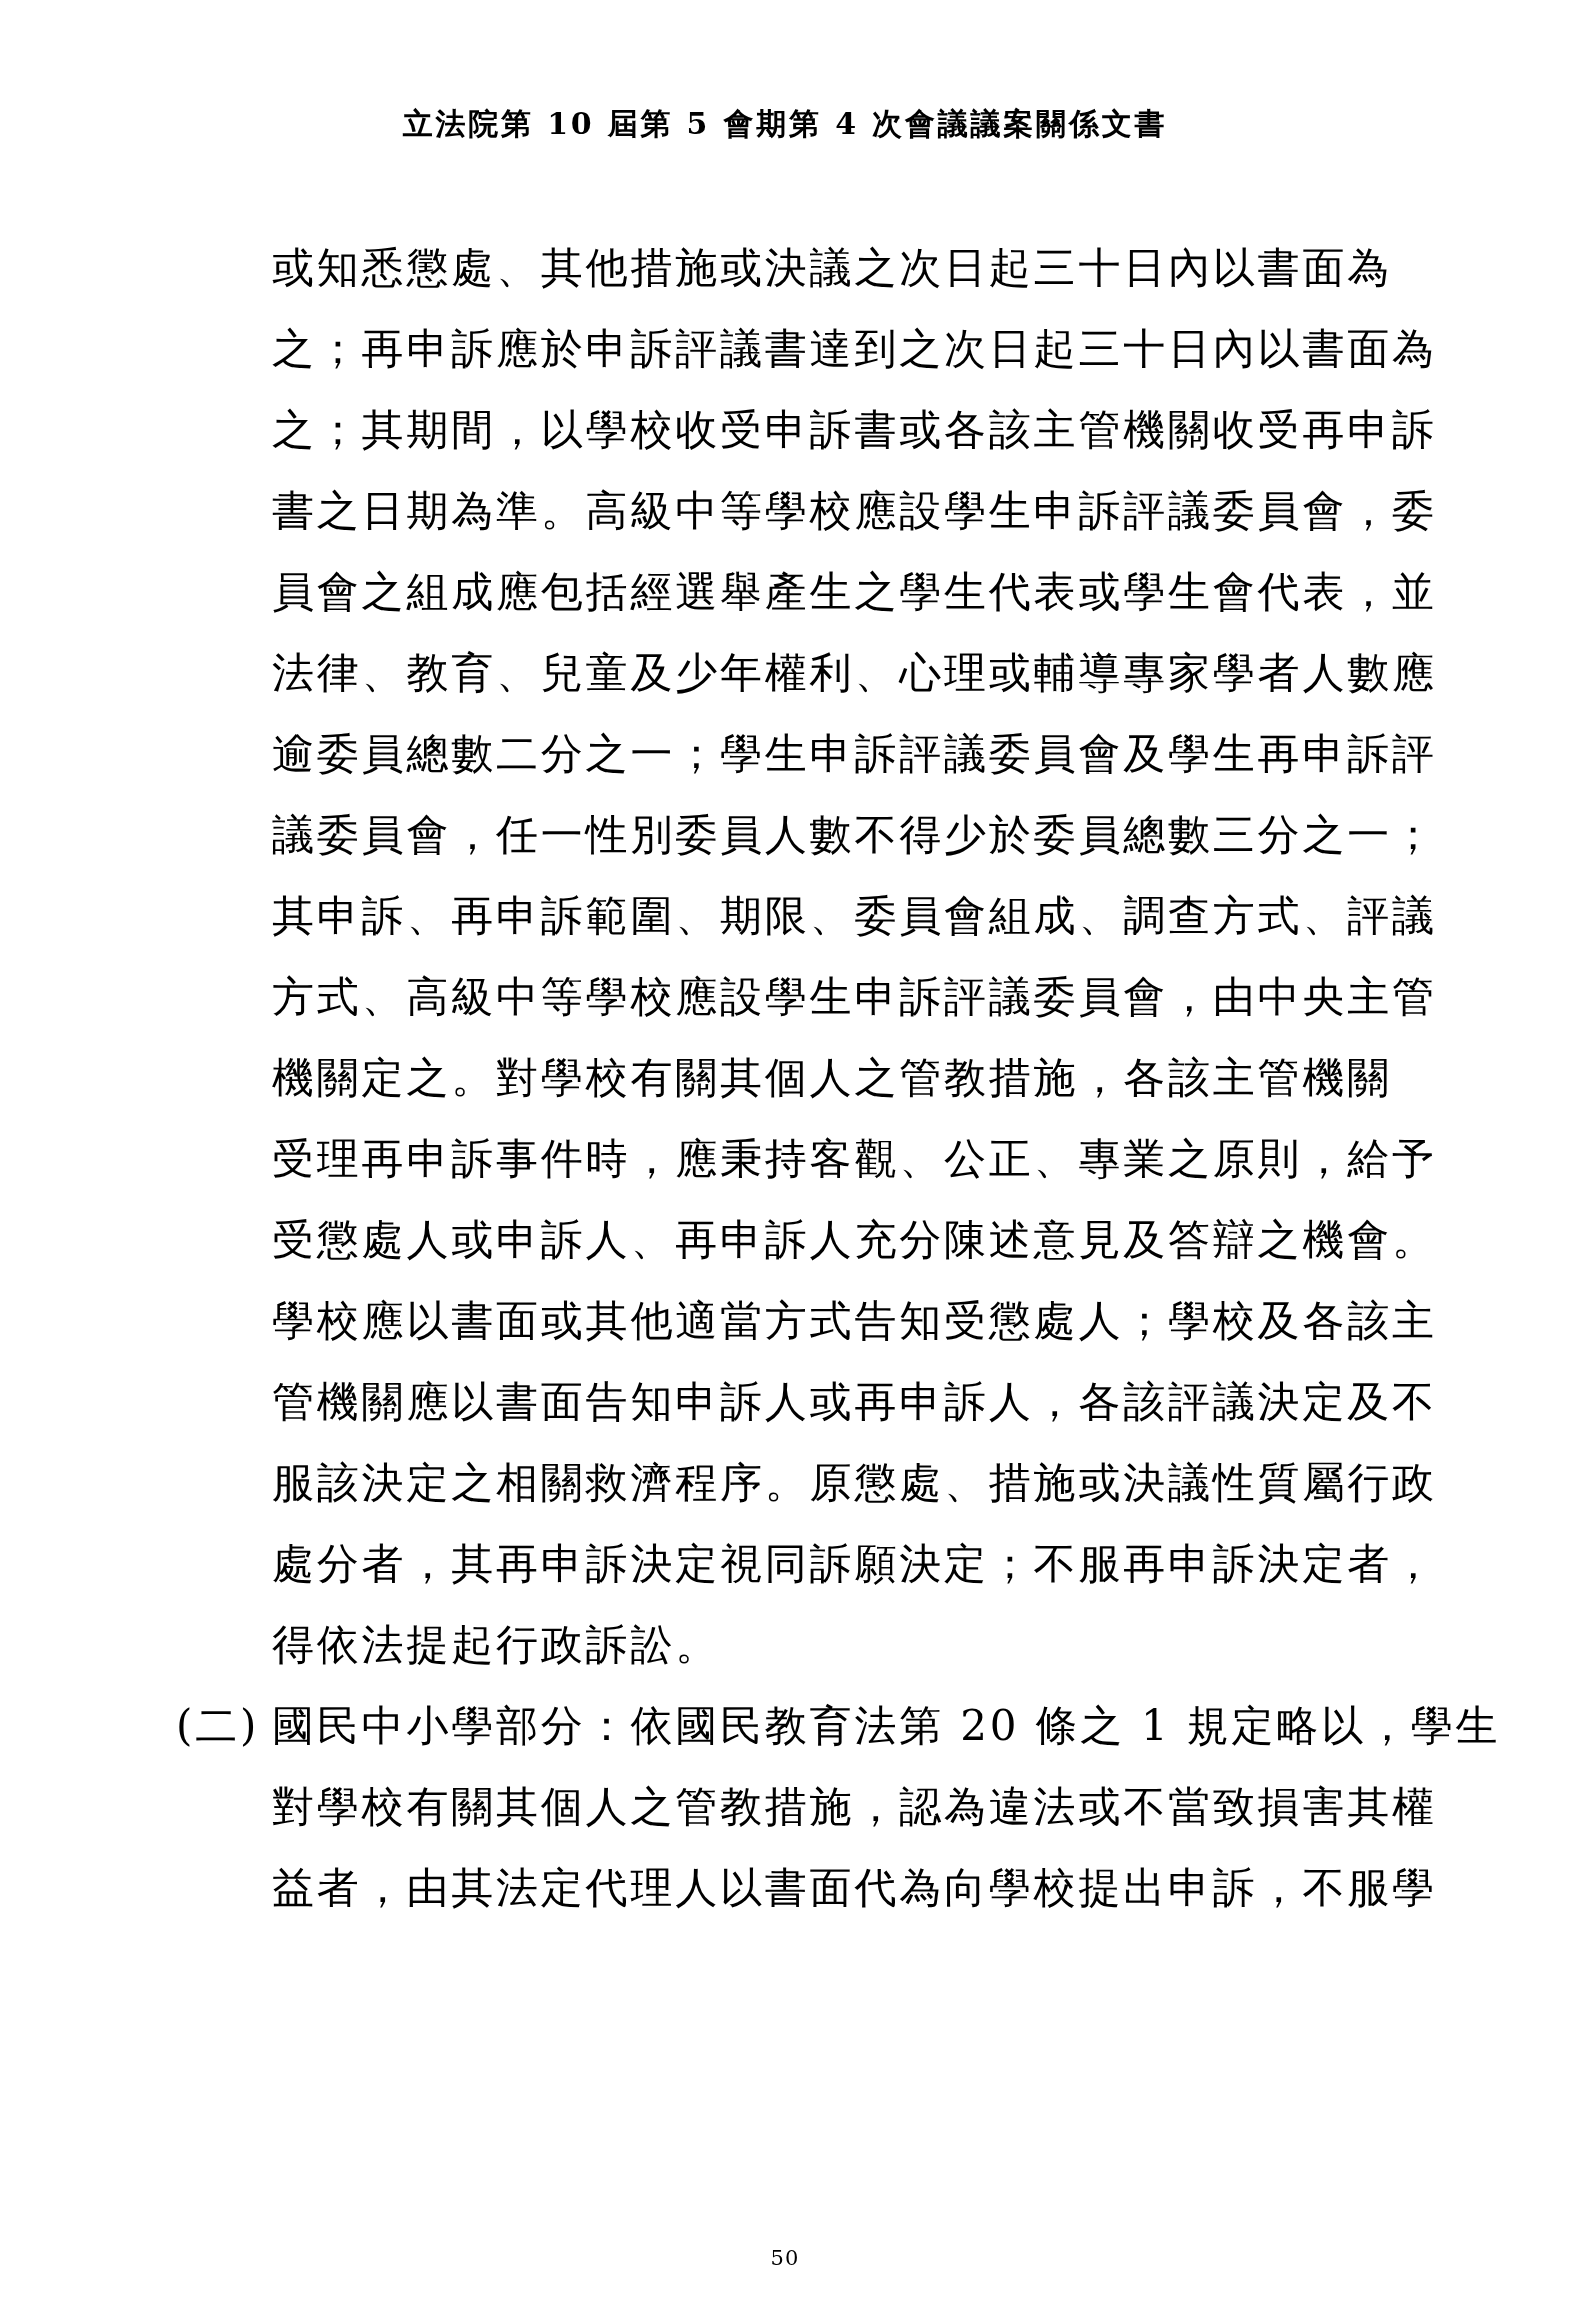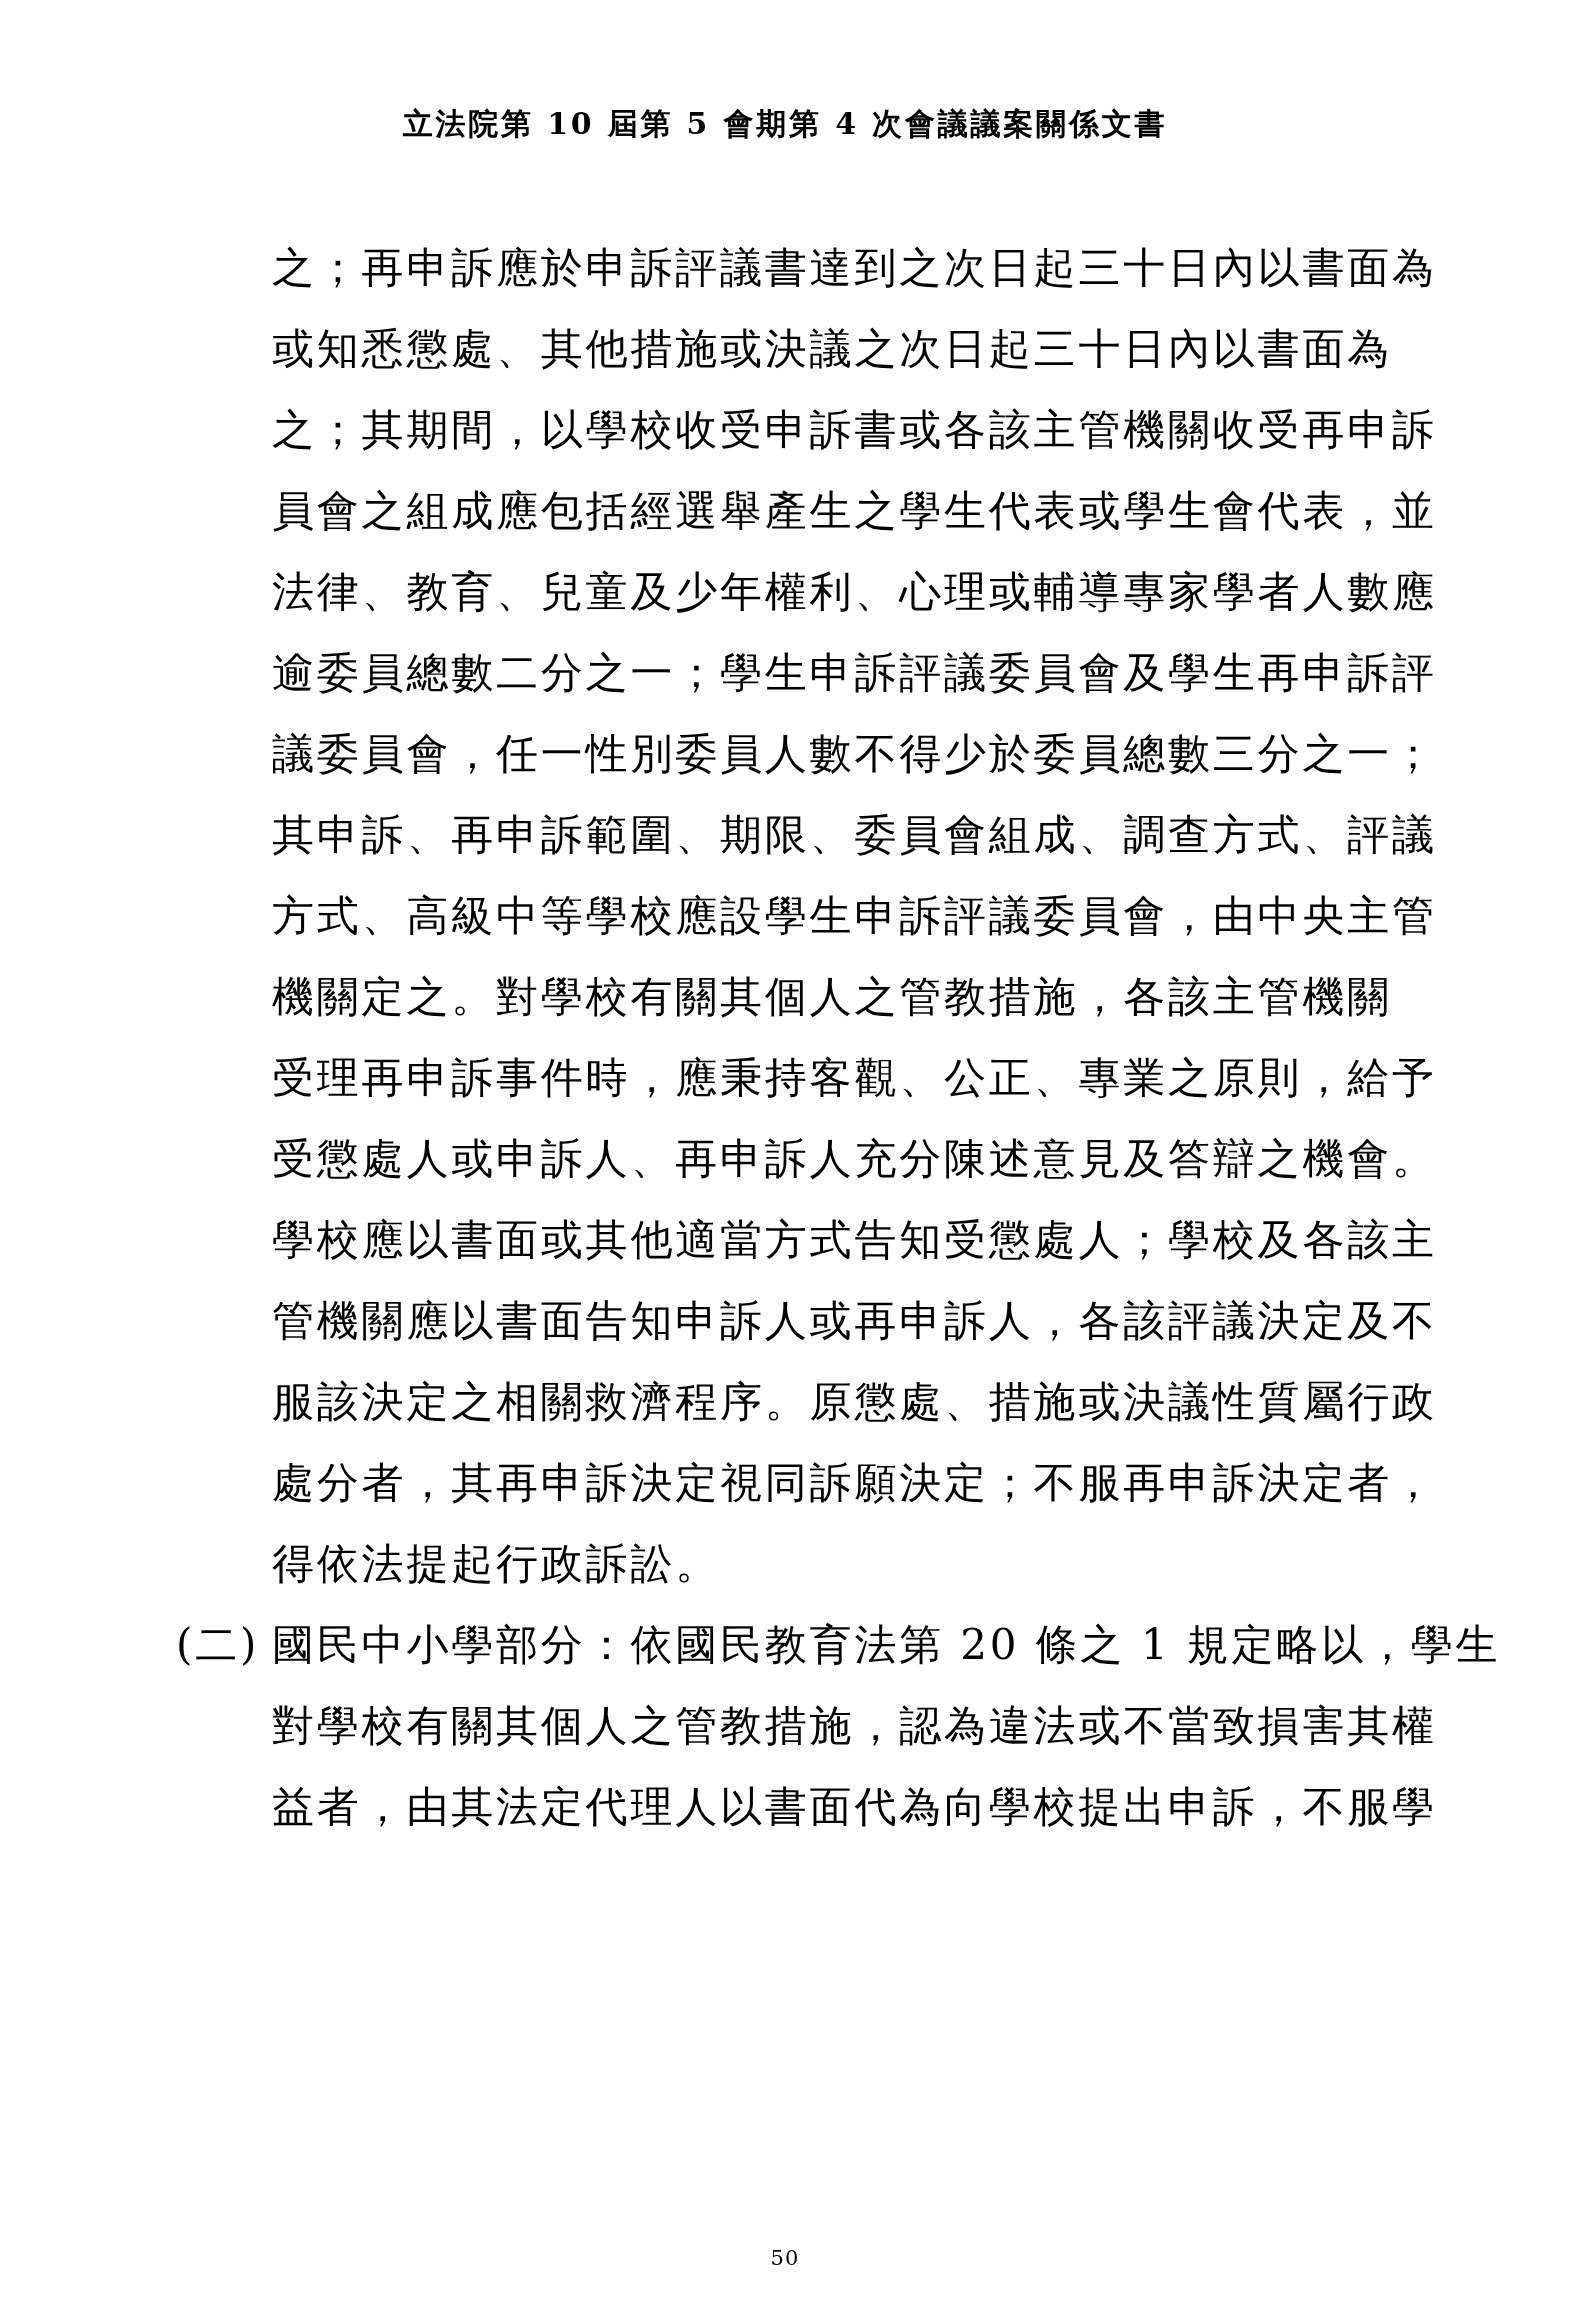--- a/index.html
+++ b/index.html
@@ -51,23 +51,24 @@
     font-size: 21px;
     letter-spacing: 1.1px;
   }
 </style>
 </head>
 <body>
 
 <div class="doc-header">立法院第 10 屆第 5 會期第 4 次會議議案關係文書</div>
 
 <div class="text-block">
+  <div class="line">或知悉懲處、其他措施或決議之次日起三十日內以書面為</div>
   <div class="line">之；再申訴應於申訴評議書達到之次日起三十日內以書面為</div>
-  <div class="line">或知悉懲處、其他措施或決議之次日起三十日內以書面為</div>
   <div class="line">之；其期間，以學校收受申訴書或各該主管機關收受再申訴</div>
+  <div class="line">書之日期為準。高級中等學校應設學生申訴評議委員會，委</div>
   <div class="line">員會之組成應包括經選舉產生之學生代表或學生會代表，並</div>
   <div class="line">法律、教育、兒童及少年權利、心理或輔導專家學者人數應</div>
   <div class="line">逾委員總數二分之一；學生申訴評議委員會及學生再申訴評</div>
   <div class="line">議委員會，任一性別委員人數不得少於委員總數三分之一；</div>
   <div class="line">其申訴、再申訴範圍、期限、委員會組成、調查方式、評議</div>
   <div class="line">方式、高級中等學校應設學生申訴評議委員會，由中央主管</div>
   <div class="line">機關定之。對學校有關其個人之管教措施，各該主管機關</div>
   <div class="line">受理再申訴事件時，應秉持客觀、公正、專業之原則，給予</div>
   <div class="line">受懲處人或申訴人、再申訴人充分陳述意見及答辯之機會。</div>
   <div class="line">學校應以書面或其他適當方式告知受懲處人；學校及各該主</div>

